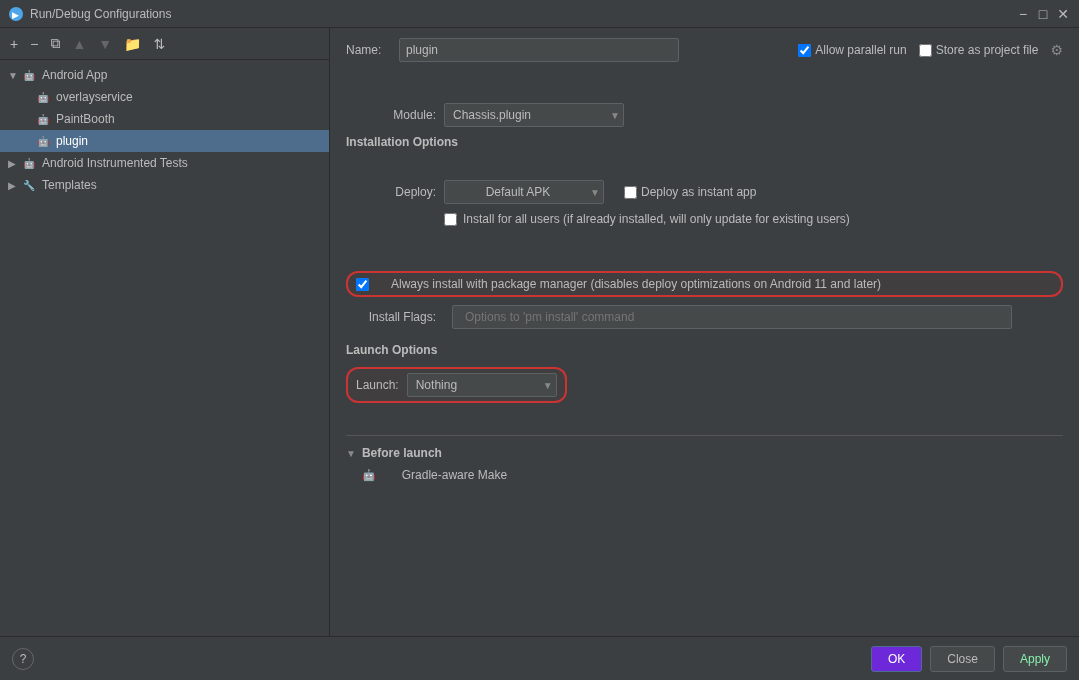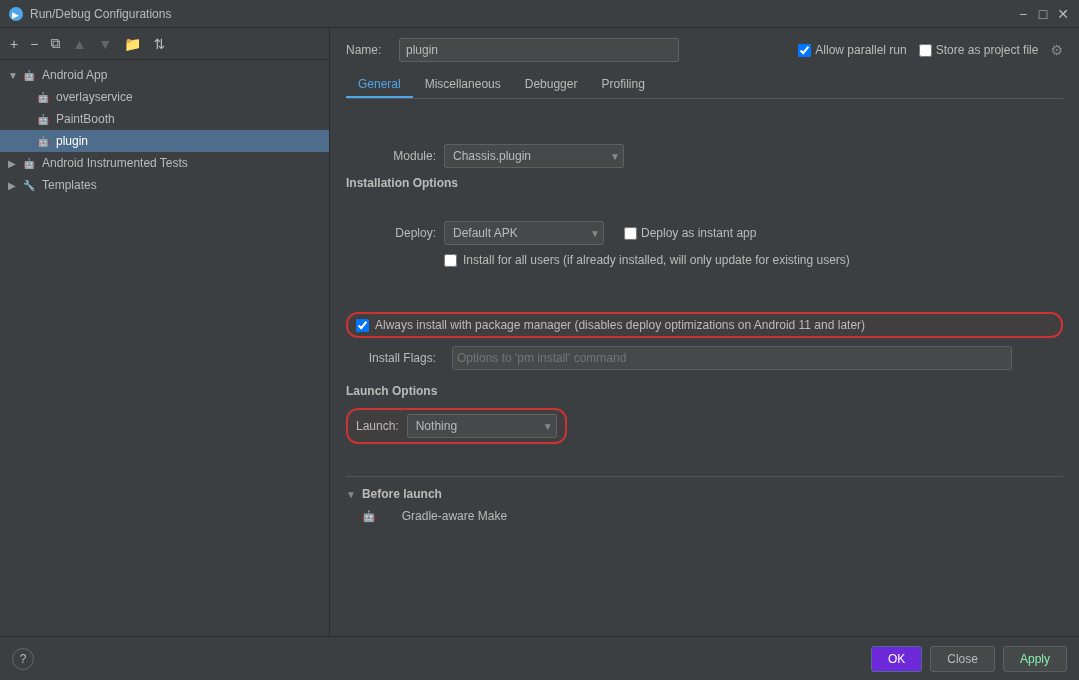--- a/index.html
+++ b/index.html
@@ -262,21 +262,21 @@
     }
 
     
     .circled-row {
       border: 2px solid #cc3333;
       border-radius: 12px;
       padding: 4px 8px;
       margin-bottom: 8px;
       display: flex;
       align-items: center;
-      gap: 6px;
+      gap: 22px;
       background: rgba(204,51,51,0.04);
       margin-top: 45px;
     }
     .circled-row input[type="checkbox"] {
       width: 13px;
       height: 13px;
     }
     .circled-row label {
       color: #bbbbbb;
       cursor: pointer;
@@ -292,21 +292,21 @@
       min-width: 90px;
       color: #bbbbbb;
       text-align: right;
     }
     .flags-input {
       flex: 1;
       height: 24px;
       background: #45494a;
       border: 1px solid #5c6164;
       color: #666;
-      padding: 2px 4px;
+      padding: 2px 12px;
       font-size: 12px;
       border-radius: 2px;
       max-width: 560px;
     }
 
     .launch-section-title {
       color: #bbbbbb;
       font-size: 12px;
       font-weight: bold;
       margin-bottom: 10px;
@@ -493,45 +493,39 @@
           <span>Allow parallel run</span>
         </label>
         <label class="checkbox-label">
           <input type="checkbox" style="">
           <span>Store as project file</span>
         </label>
         <span class="gear-icon">⚙</span>
       </div>
     </div>
 
-    <div class="tabs">
-      <div class="tab active">General</div>
-      <div class="tab">Miscellaneous</div>
-      <div class="tab">Debugger</div>
-      <div class="tab">Profiling</div>
-    </div>
 
     <div class="content-area">
 
       <div class="form-row">
         <span class="form-label">Module:</span>
         <div class="select-wrapper">
           <select class="form-select" style="min-width:180px;">
             <option>Chassis.plugin</option>
           </select>
           <span class="select-arrow">▼</span>
         </div>
       </div>
 
       <div class="section-title">Installation Options</div>
 
       <div class="form-row">
         <span class="form-label">Deploy:</span>
         <div class="select-wrapper">
-          <select class="form-select" style="min-width:160px;">
+          <select class="form-select" style="min-width:160px;text-align:center;">
             <option>Default APK</option>
             <option>APK from app bundle</option>
             <option>Nothing</option>
           </select>
           <span class="select-arrow">▼</span>
         </div>
         <label class="checkbox-label" style="margin-left:12px;">
           <input type="checkbox" style="">
           <span>Deploy as instant app</span>
         </label>

